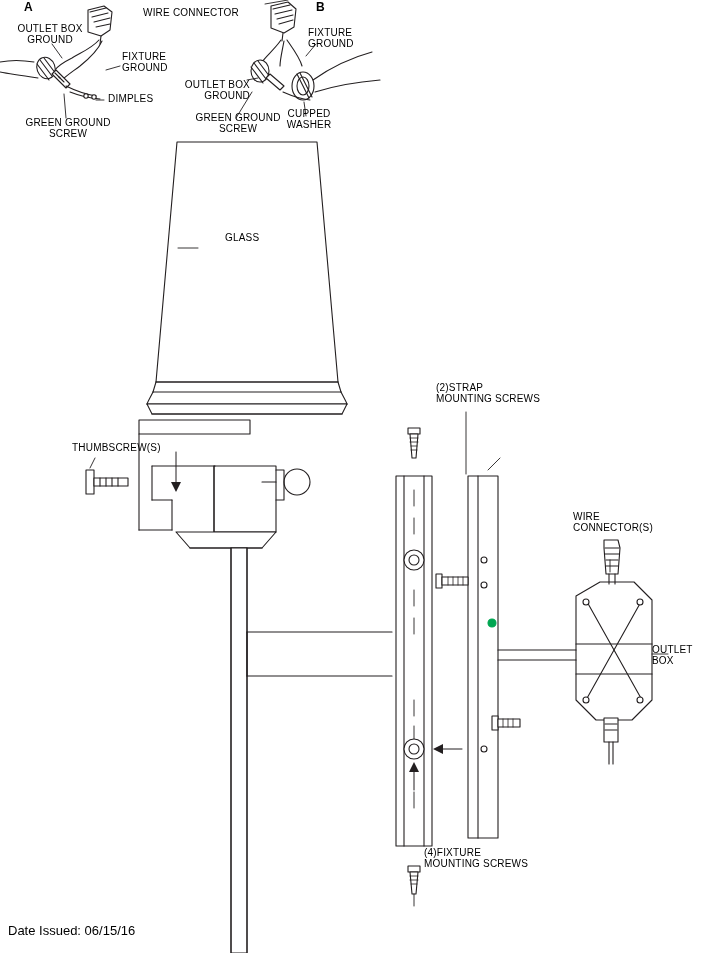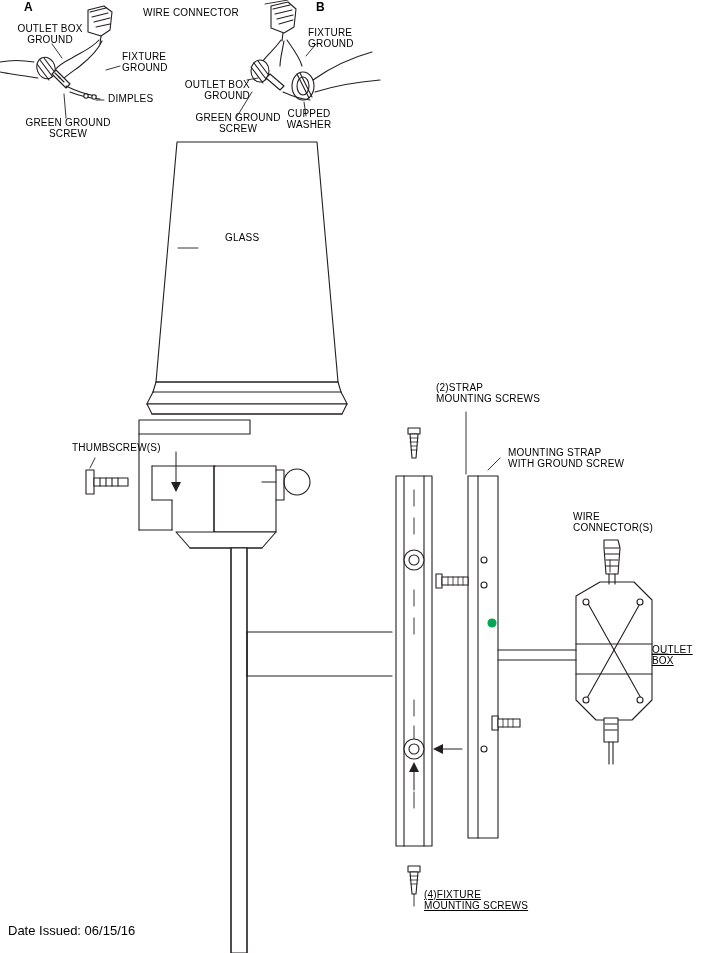--- a/index.html
+++ b/index.html
@@ -301,24 +301,22 @@
 GROUND</div>
   <div class="lbl c" style="left:190px; top:113px; width:96px;">GREEN GROUND
 SCREW</div>
   <div class="lbl c" style="left:278px; top:109px; width:62px;">CUPPED
 WASHER</div>
 
   <div class="lbl" style="left:200px; top:233px;margin-left:25px;">GLASS</div>
   <div class="lbl" style="left:28px; top:443px;margin-left:44px;">THUMBSCREW(S)</div>
   <div class="lbl" style="left:436px; top:383px; width:130px;">(2)STRAP
 MOUNTING SCREWS</div>
-  <div class="lbl" style="left:508px; top:448px; width:150px;">MOUNTING STRAP
-WITH GROUND SCREW</div>
   <div class="lbl" style="left:573px; top:512px; width:110px;">WIRE
 CONNECTOR(S)</div>
-  <div class="lbl" style="left:652px; top:645px; width:40px;text-decoration:underline;">OUTLET
+  <div class="lbl" style="left:652px; top:645px; width:40px;">OUTLET
 BOX</div>
-  <div class="lbl" style="left:424px; top:890px; width:140px;text-decoration:underline;">(4)FIXTURE
+  <div class="lbl" style="left:424px; top:848px; width:140px;">(4)FIXTURE
 MOUNTING SCREWS</div>
 
   <div class="date" style="left:8px; top:923px;">Date Issued: 06/15/16</div>
 
 </div>
 
 </body></html>

